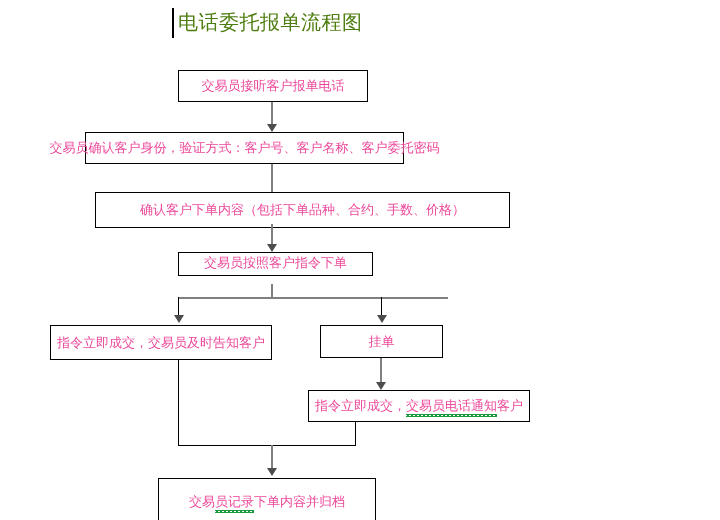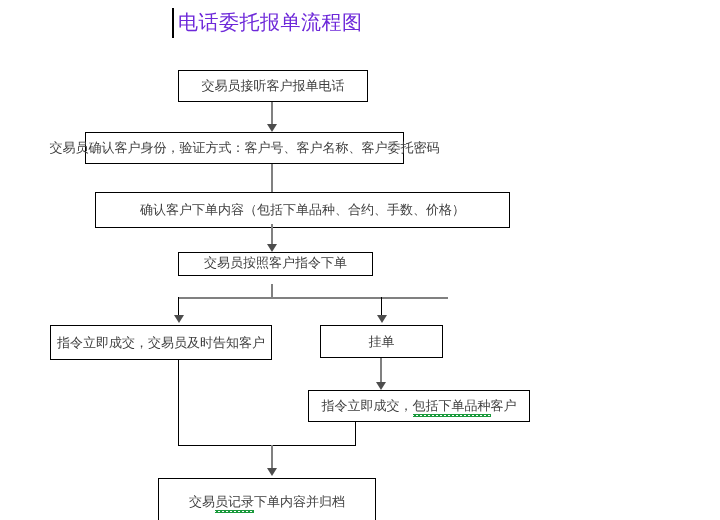--- a/index.html
+++ b/index.html
@@ -19,42 +19,42 @@
     overflow: hidden;
   }
   .title {
     position: absolute;
     left: 178px;
     top: 6px;
     font-size: 20px;
     line-height: 32px;
     letter-spacing: 0.5px;
     white-space: nowrap;
-    color: #6d28d9;
+    color: #4d7c0f;
   }
   .caret {
     position: absolute;
     left: 172px;
     top: 8px;
     width: 2px;
     height: 30px;
     background: #000;
   }
   .node {
     position: absolute;
     box-sizing: border-box;
     border: 1px solid #000000;
     background: #ffffff;
     display: flex;
     align-items: center;
     justify-content: center;
     font-size: 13px;
     line-height: 1.2;
     white-space: nowrap;
-    color: #404040;
+    color: #ec4899;
   }
   .node .txt {
     display: inline-block;
     padding: 0 6px;
   }
   
   .sq {
     display: inline-block;
     position: relative;
   }
@@ -145,21 +145,21 @@
   </div>
 
   <div class="node" style="left:320px; top:325px; width:123px; height:33px;">
     <span class="txt">挂单</span>
   </div>
 
   <div class="vline" style="left:380px; top:358px; height:26px;"></div>
   <div class="arrow-down" style="left:376px; top:382px;"></div>
 
   <div class="node" style="left:308px; top:390px; width:222px; height:32px;">
-    <span class="txt"><span>指令立即成交，</span><span class="sq">包括下单品种</span><span>客户</span></span>
+    <span class="txt"><span>指令立即成交，</span><span class="sq">交易员电话通知</span><span>客户</span></span>
   </div>
 
   <div class="vline-thin" style="left:178px; top:360px; height:86px;"></div>
 
   <div class="vline-thin" style="left:355px; top:422px; height:24px;"></div>
 
   <div class="hline-thin" style="left:178px; top:445px; width:178px;"></div>
 
   <div class="vline" style="left:271px; top:445px; height:25px;"></div>
   <div class="arrow-down" style="left:267px; top:468px;"></div>

